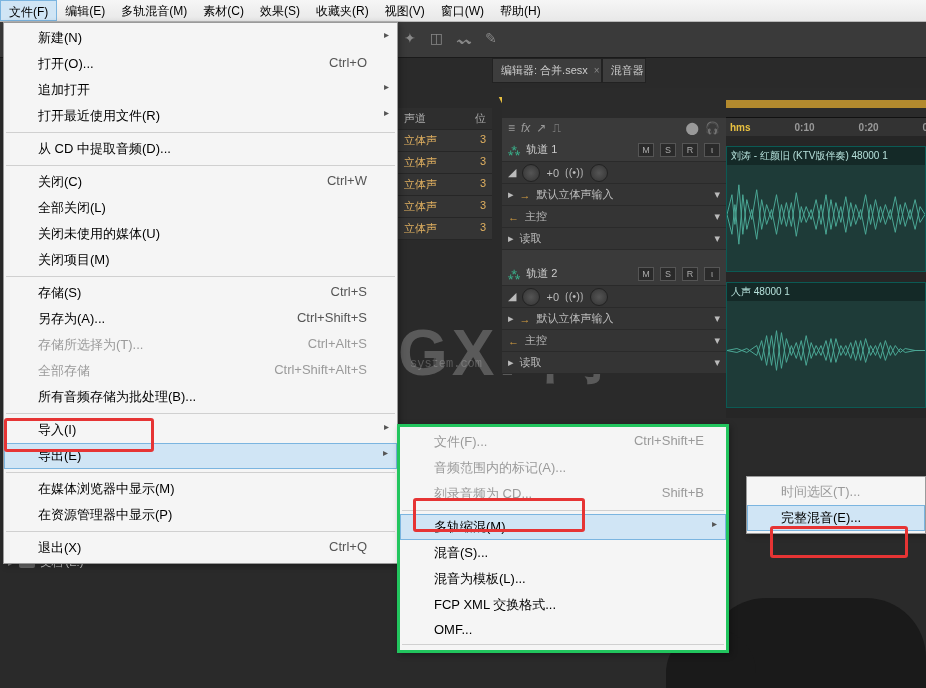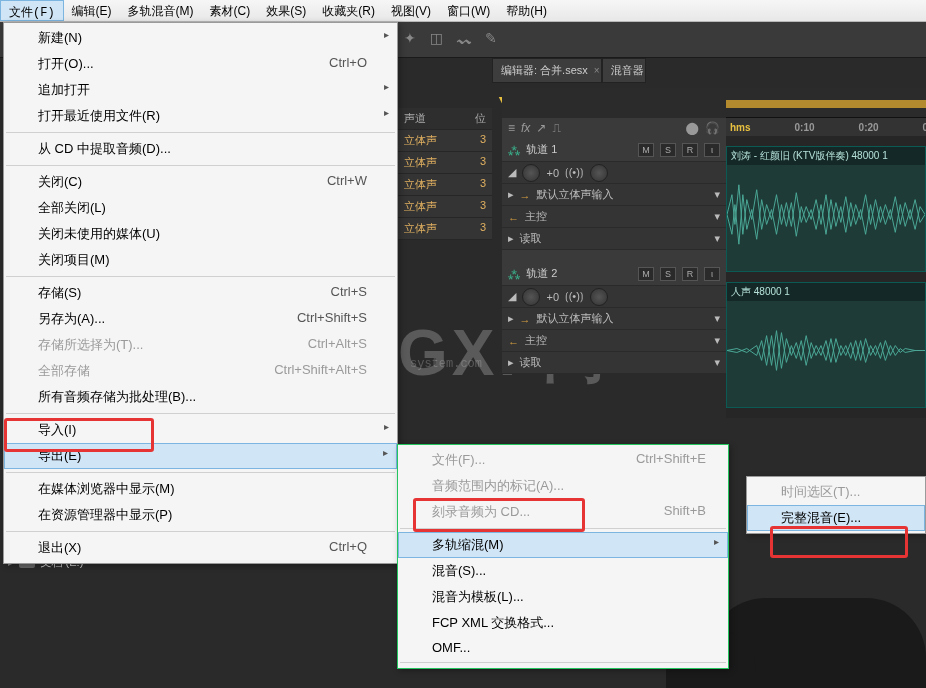--- a/index.html
+++ b/index.html
@@ -1,42 +1,42 @@
 <!DOCTYPE html>
 <html><head>
 <meta charset="utf-8">
 <style>
 * { margin: 0; padding: 0; box-sizing: border-box; font-family: "Microsoft YaHei", sans-serif; }
 body { width: 926px; height: 688px; background: #2a2a2a; position: relative; overflow: hidden; }
 
 
 .menubar { height: 22px; background: linear-gradient(#f6f6f6, #e8e8e8); border-bottom: 1px solid #b8b8b8; display: flex; font-size: 12px; }
 .menubar-item { padding: 3px 8px; cursor: default; }
-.menubar-item.active { background: #d0e5f5; border: 1px solid #7bb5e0; font-family: Liberation Mono, monospace; }
+.menubar-item.active { background: #d0e5f5; border: 1px solid #7bb5e0; }
 
 
 .toolstrip { height: 36px; background: #3a3a3a; border-bottom: 1px solid #1a1a1a; position: relative; }
 .toolstrip .icons { position: absolute; left: 404px; top: 8px; display: flex; gap: 14px; color: #888; font-size: 14px; }
 
 
 .dropdown { position: absolute; left: 3px; top: 22px; width: 395px; background: #f5f5f5; border: 1px solid #9a9a9a; box-shadow: 2px 2px 6px rgba(0,0,0,0.3); z-index: 100; font-size: 13px; padding: 2px 0; }
 .menu-item { display: flex; justify-content: space-between; padding: 4px 30px 4px 34px; cursor: default; }
 .menu-item.highlighted { background: #d0e5f5; border: 1px solid #7bb5e0; padding: 3px 29px 3px 33px; }
 .menu-item.has-submenu::after { content: "▸"; position: absolute; right: 8px; color: #555; font-size: 10px; }
 .menu-item.disabled { color: #9a9a9a; }
 .menu-sep { height: 1px; background: #d0d0d0; margin: 3px 2px; }
 .menu-item { position: relative; }
 .shortcut { color: #555; }
 .menu-item.disabled .shortcut { color: #9a9a9a; }
 
 
 .red-rect { position: absolute; border: 3px solid #e63434; border-radius: 3px; pointer-events: none; z-index: 200; }
 
 
-.submenu { position: absolute; left: 397px; top: 444px; width: 332px; background: #f5f5f5; border: 1px solid #22c55e; box-shadow: 2px 2px 6px rgba(0,0,0,0.3); z-index: 101; font-size: 13px; padding: 2px 0; }
+.submenu { position: absolute; left: 397px; top: 424px; width: 332px; background: #f5f5f5; border: 3px solid #22c55e; box-shadow: 2px 2px 6px rgba(0,0,0,0.3); z-index: 101; font-size: 13px; padding: 2px 0; }
 .submenu .menu-item { padding-right: 22px; }
 
 
 .subsubmenu { position: absolute; left: 746px; top: 476px; width: 180px; background: #f5f5f5; border: 1px solid #9a9a9a; box-shadow: 2px 2px 6px rgba(0,0,0,0.3); z-index: 102; font-size: 13px; padding: 2px 0; }
 
 
 .track-header-area { position: absolute; left: 502px; top: 88px; width: 224px; background: #3a3a3a; }
 .track-header-row { height: 24px; display: flex; align-items: center; padding: 0 6px; font-size: 11px; color: #ccc; border-bottom: 1px solid #2a2a2a; gap: 6px; }
 .track-btn { width: 16px; height: 14px; background: #2a2a2a; border: 1px solid #555; color: #aaa; font-size: 9px; display: flex; align-items: center; justify-content: center; }
 .track-fxrow { display: flex; gap: 6px; padding: 3px 6px; font-size: 12px; color: #999; }

